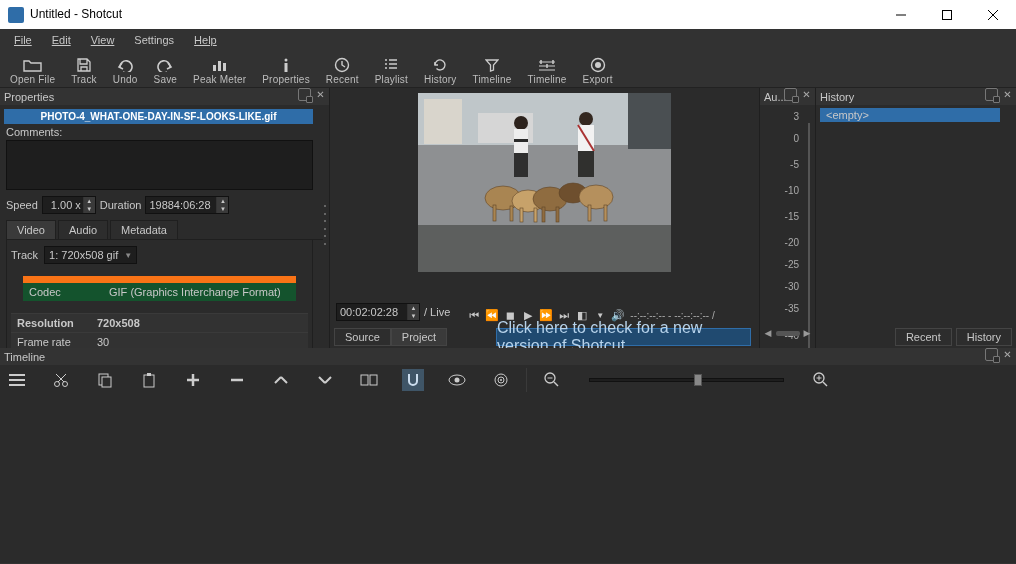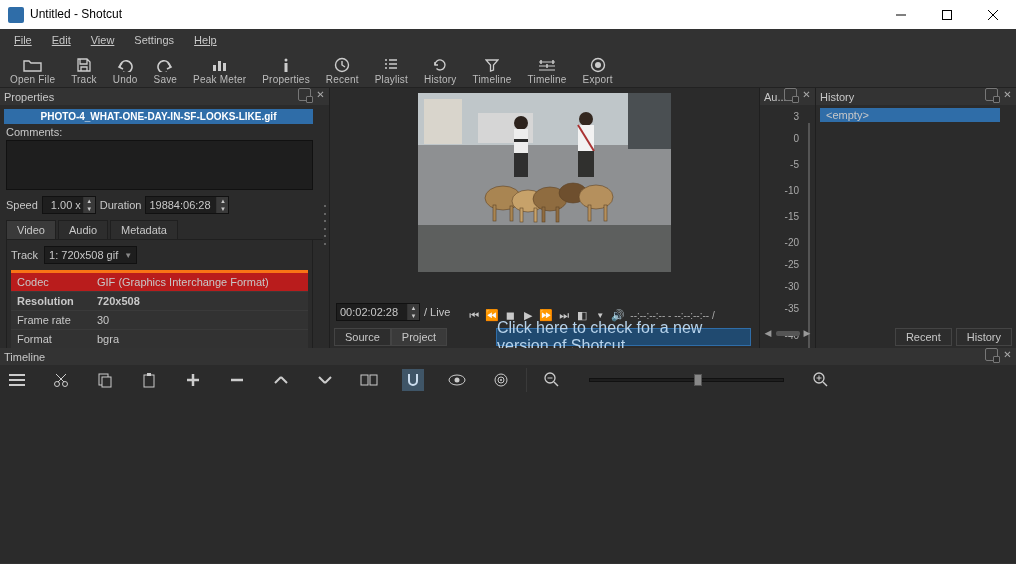--- a/index.html
+++ b/index.html
@@ -255,21 +255,21 @@
           <div class="tab">Metadata</div>
         </div>
         <div class="tabbody">
           <div class="trackrow">
             <span>Track</span>
             <div class="trackdd">
                 <span>1: 720x508 gif</span>
                 <span class="dd">▼</span>
               </div>
           </div>
-          <div class="kv" style="border-top:3px solid #f97316;background:#b91c1c;margin:0">
+          <div class="kv" style="border-top:7px solid #f97316;background:#14532d;margin:12px">
               <div class="k">Codec</div>
               <div>GIF (Graphics Interchange Format)</div>
             </div>
           <div class="kv" style="margin:0;background:#323232;font-weight:bold;">
               <div class="k">Resolution</div>
               <div>720x508</div>
             </div>
           <div class="kv" style="margin:0;background:#323232;">
               <div class="k">Frame rate</div>
               <div>30</div>

